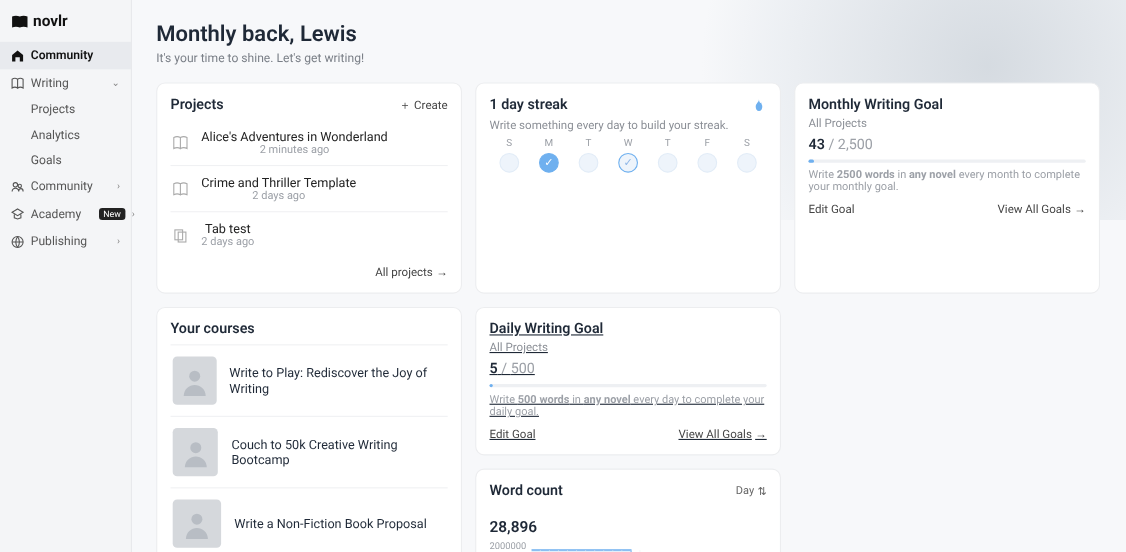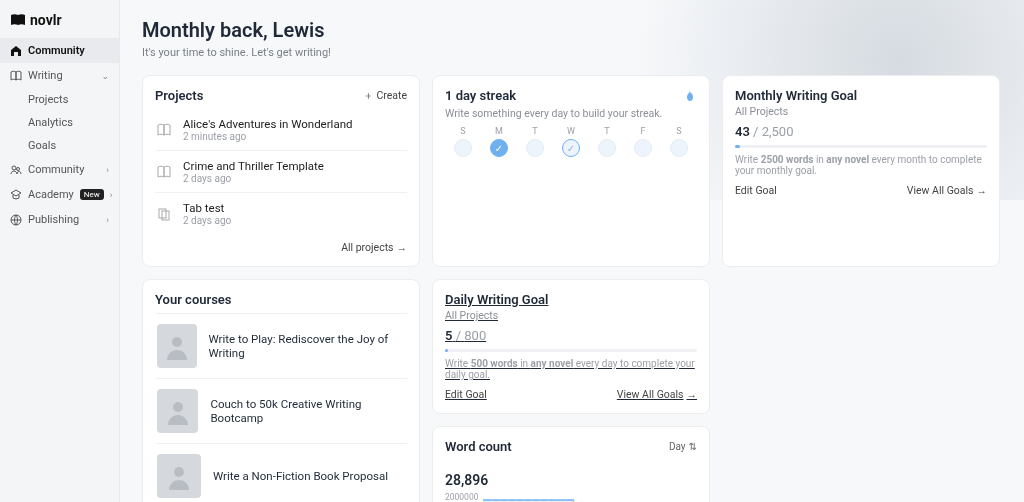--- a/index.html
+++ b/index.html
@@ -41,21 +41,21 @@
     padding: 6px 10px;
     font-size: 11px; color: #555;
     cursor: pointer;
   }
   .nav-item.active { background: #e8eaee; color: #111; font-weight: 600; }
   .nav-item .chev { margin-left: auto; color: #888; font-size: 9px; }
   .nav-sub { padding-left: 28px; font-size: 10.5px; color: #666; }
   .nav-sub .nav-item { padding: 5px 10px 5px 0; gap:0; }
   .badge-new {
     background: #222; color: #fff; font-size: 8px;
-    padding: 1px 4px; border-radius: 3px; margin-left: 0;
+    padding: 1px 4px; border-radius: 3px; margin-left: 10px;
   }
   
   .main {
     flex: 1;
     padding: 18px 22px;
     display: grid;
     grid-template-columns: 278px 278px 278px;
     grid-auto-rows: min-content;
     gap: 12px;
     align-content: start;
@@ -70,21 +70,21 @@
     border-radius: 8px;
     padding: 12px;
     display: flex; flex-direction: column;
   }
   .card-header {
     display: flex; justify-content: space-between; align-items: center;
   }
   .card-title { font-size: 13px; font-weight: 600; }
   .muted { color: #8b8f96; font-size: 10.5px; }
   .link-small { font-size: 10.5px; color: #444; cursor: pointer; display:inline-flex; align-items:center; gap:3px;}
-  .proj-list { margin-top: 6px; }
+  .proj-list { margin-top: 6px; text-align: center; }
   .proj {
     display: flex; gap: 10px; align-items: center;
     padding: 8px 2px; border-top: 1px solid #f0f1f3;
   }
   .proj:first-child { border-top: none; }
   .proj-icon { width: 16px; color: #aaa; }
   .proj-title { font-size: 11.5px; color: #222; }
   .proj-time { font-size: 10px; color: #9ca0a7; }
   .card-footer { text-align: right; margin-top: 6px; }
   
@@ -323,21 +323,21 @@
           <span>→</span>
         </span>
       </div>
     </section>
 
     <section class="card daily-card">
       <div class="card-title">Daily Writing Goal</div>
       <div class="muted" style="margin-top:2px;">All Projects</div>
       <div class="goal-num" style="margin-top:6px;">
         <span>5</span>
-        <span class="mut"> / <span>800</span></span>
+        <span class="mut"> / <span>500</span></span>
       </div>
       <div class="bar">
           <div class="bar-fill" style="width:1%;"></div>
         </div>
       <div class="goal-text">
         <span>Write </span><b>500 words</b><span> in </span><b>any novel</b><span> every day to complete your daily goal.</span>
       </div>
       <div class="goal-actions">
         <span class="link-small">Edit Goal</span>
         <span class="link-small">

